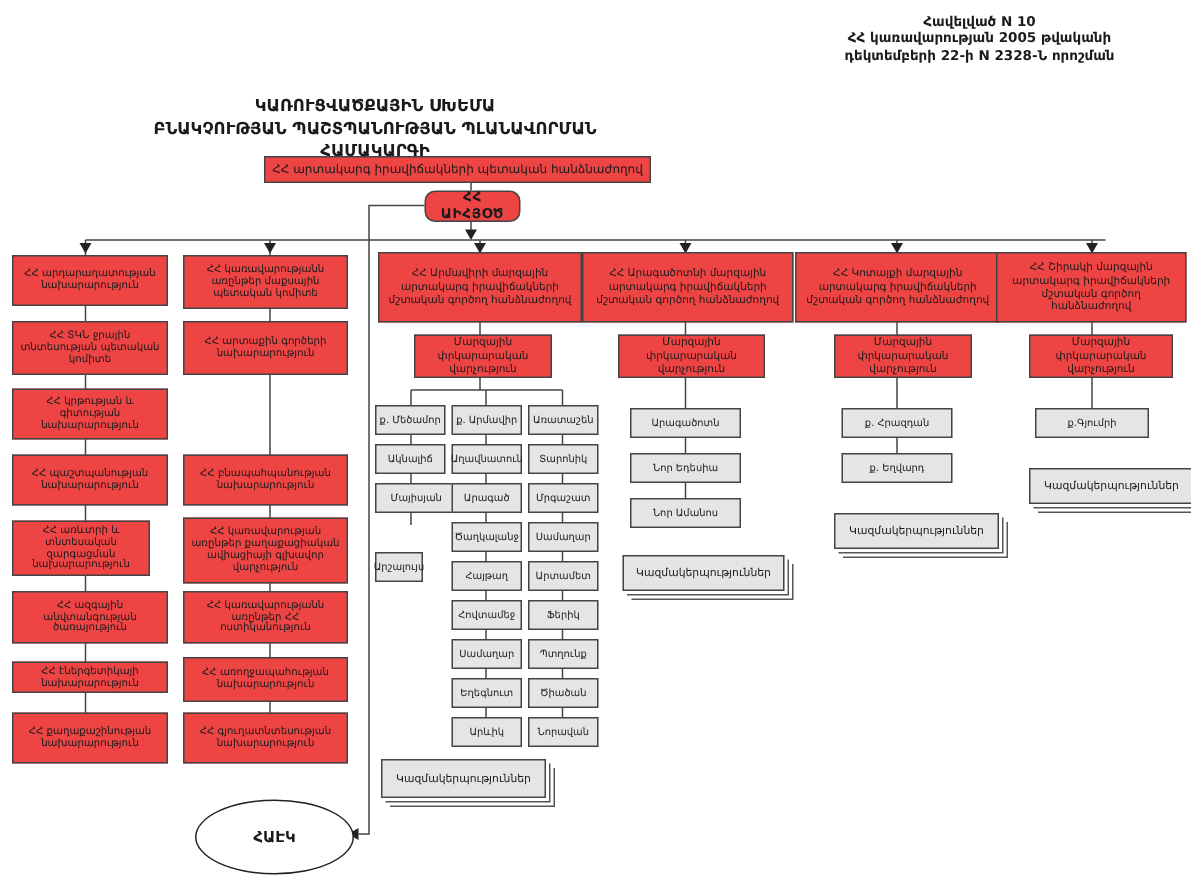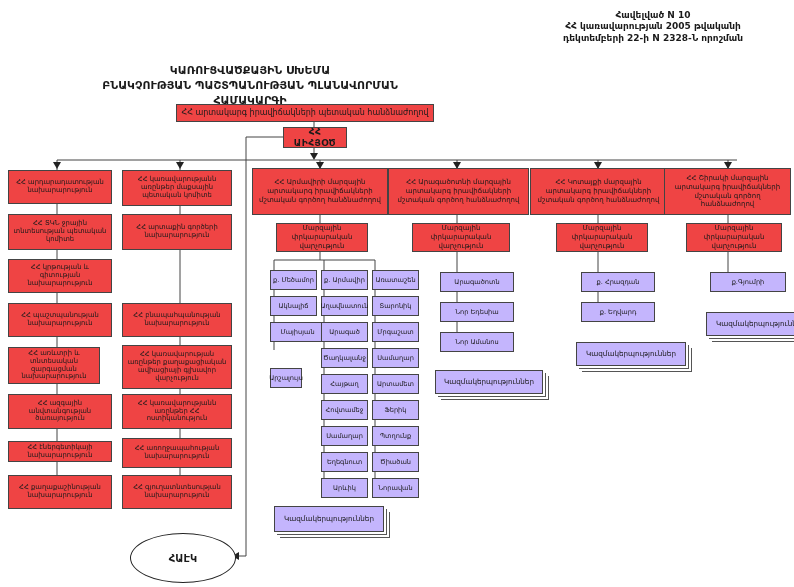--- a/index.html
+++ b/index.html
@@ -8,30 +8,30 @@
     font-family:"DejaVu Sans",sans-serif;color:#1a1a1a;overflow:hidden;
   }
   #connectors{position:absolute;left:0;top:0;z-index:0;}
   .box{
     position:absolute;z-index:1;background:#ef4444;border:1px solid #444;
     display:flex;align-items:center;justify-content:center;text-align:center;
     box-sizing:border-box;line-height:1.15;padding:1px 2px;font-size:6.8px;
   }
   .hdr{font-size:7px;line-height:1.25;}
   .vbox{
-    position:absolute;z-index:1;background:#c4b5fd;border:1px solid #444;
+    position:absolute;z-index:1;background:#e5e5e5;border:1px solid #444;
     display:flex;align-items:center;justify-content:center;text-align:center;
-    box-sizing:border-box;height:20px;font-size:6.6px;line-height:1;padding:0 1px;margin-left:20px;
+    box-sizing:border-box;height:20px;font-size:6.6px;line-height:1;padding:0 1px;
   }
   .org{
     font-size:7.2px;
     box-shadow:2px 2px 0 #ffffff,3px 3px 0 #555,5px 5px 0 #ffffff,6px 6px 0 #555;
   }
   .root{font-size:8px;font-weight:normal;}
-  .agency{font-size:9px;font-weight:bold;letter-spacing:.5px;}
+  .agency{font-size:9px;font-weight:bold;letter-spacing:.5px;border-radius:7px;}
   .annotation{
     position:absolute;left:520px;top:10px;width:266px;text-align:center;
     font-weight:bold;font-size:9px;line-height:1.25;z-index:1;
   }
   .main-title{
     position:absolute;left:80px;top:64px;width:340px;text-align:center;
     font-weight:bold;font-size:11px;line-height:1.35;z-index:1;
   }
   .ellipse{
     position:absolute;z-index:1;background:#ffffff;border:1px solid #222;

